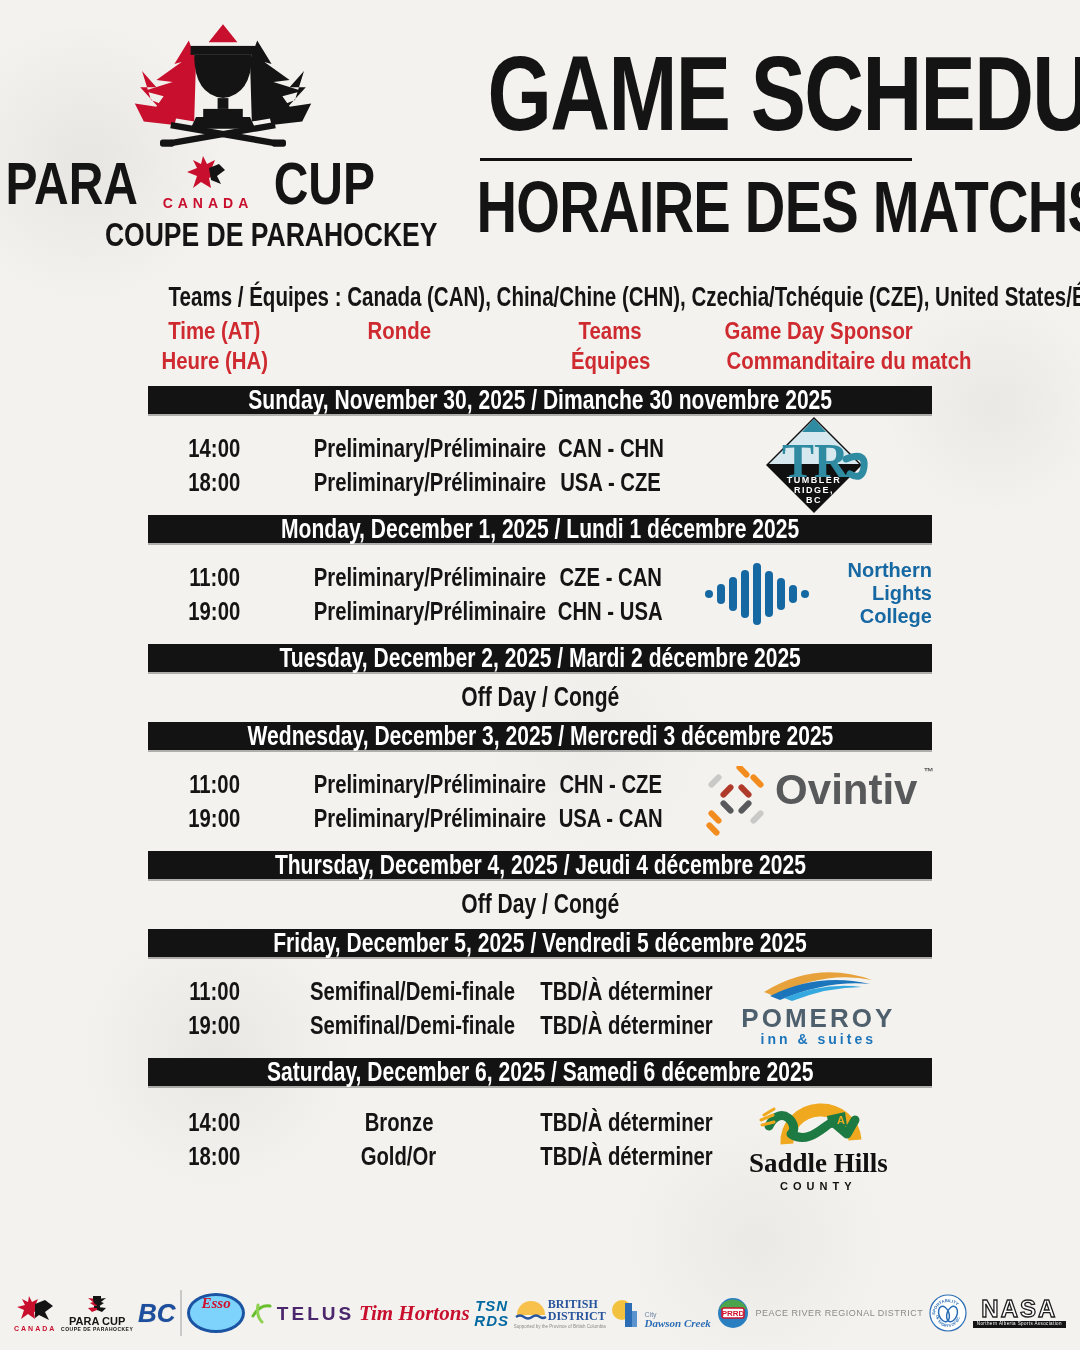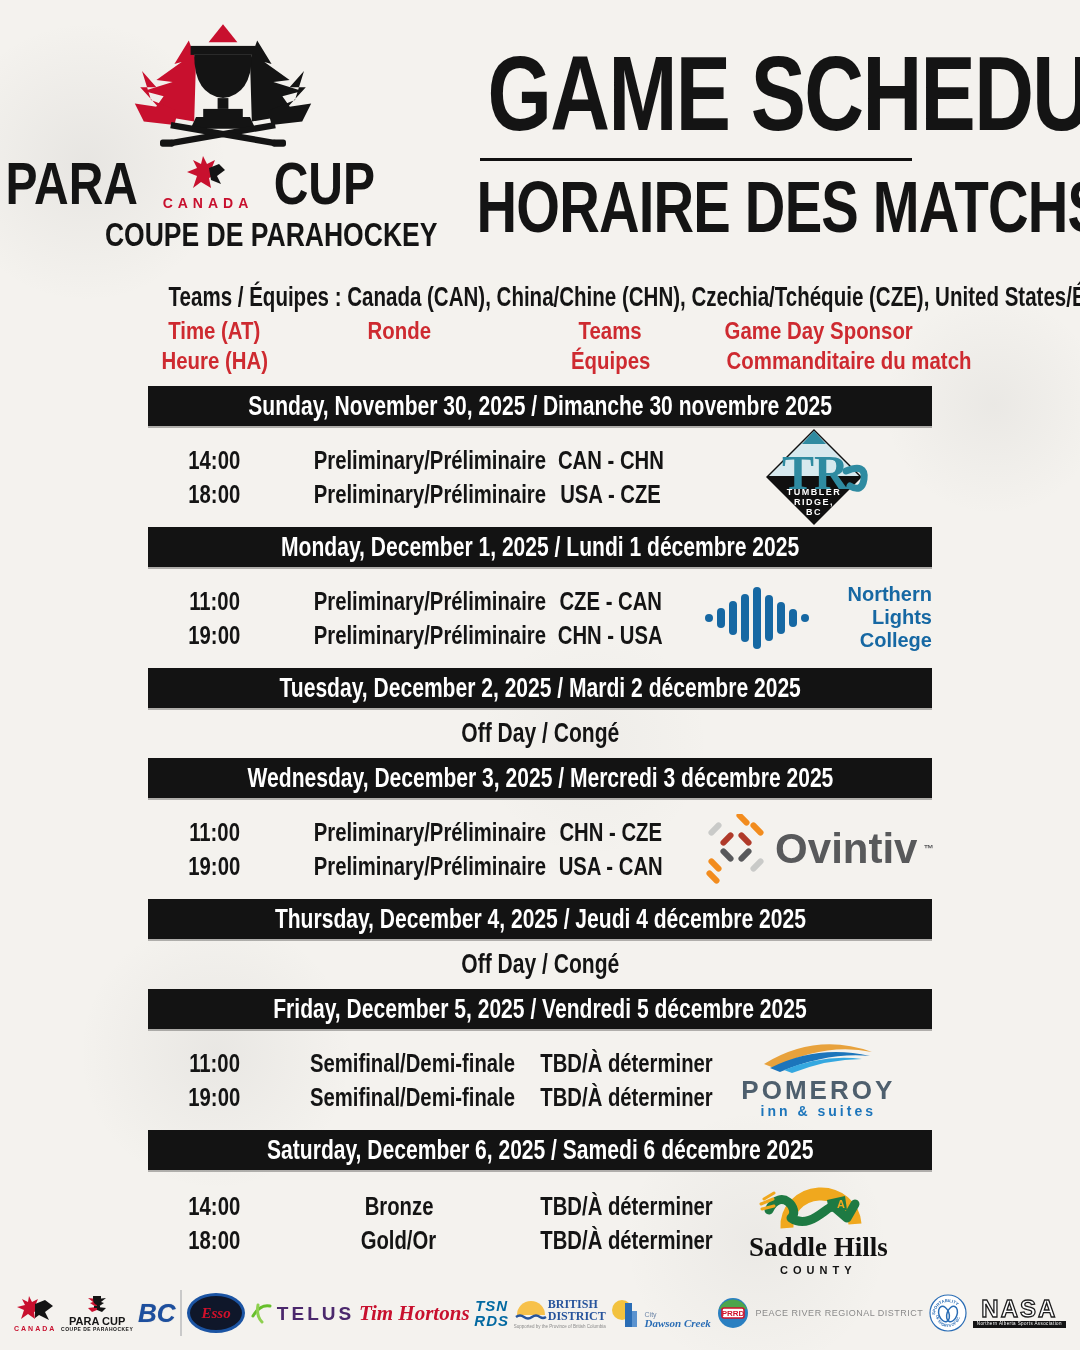--- a/index.html
+++ b/index.html
@@ -36,55 +36,55 @@
   .teams-line{position:absolute;top:282px;left:0;width:100%;text-align:center;font-size:27px;font-weight:bold;}
   .teams-line .cond{transform:scaleX(.76);}
 
   
   .col-headers{position:absolute;top:316px;left:148px;width:784px;display:grid;
     grid-template-columns:17% 30% 24% 29%;color:#ce2a30;font-weight:bold;font-size:24px;
     line-height:30px;text-align:center;}
 
   
   .schedule{position:absolute;top:386px;left:148px;width:784px;}
-  .banner{height:40px;background:#131313;color:#fff;display:flex;align-items:center;justify-content:center;
+  .banner{height:28px;background:#131313;color:#fff;display:flex;align-items:center;justify-content:center;
     font-size:27px;font-weight:bold;box-shadow:0 2px 0 rgba(0,0,0,.28);}
   .games{display:grid;grid-template-columns:17% 30% 24% 29%;height:101px;align-items:center;
     text-align:center;font-weight:bold;}
   .games.short{height:92px;}
   .cellcol div{line-height:34px;font-size:26px;}
   .offday{height:50px;display:flex;align-items:center;justify-content:center;font-size:27px;font-weight:bold;}
   .sponsor-cell{display:flex;align-items:center;justify-content:center;height:100%;overflow:visible;}
 
   
   .nlc{display:flex;align-items:center;gap:10px;color:#1668a3;}
   .nlc-bars{display:flex;align-items:center;gap:4px;}
   .nlc-bars i{display:block;width:8px;background:#1668a3;border-radius:4px;}
   .nlc-text{font-size:20px;font-weight:bold;line-height:23px;text-align:right;}
-  .ovintiv{display:flex;align-items:center;gap:6px;}
+  .ovintiv{display:flex;gap:6px;}
   .ovintiv-name{font-size:42px;font-weight:bold;color:#58595b;letter-spacing:0;}
   .ovintiv-tm{font-size:10px;color:#58595b;vertical-align:top;}
   .pomeroy{display:flex;flex-direction:column;align-items:center;line-height:1.1;}
   .pomeroy-name{font-size:26px;font-weight:bold;letter-spacing:3px;color:#4e5f6d;margin-top:2px;}
   .pomeroy-sub{font-size:14px;font-weight:bold;letter-spacing:3px;color:#1c75bb;}
   .saddle{display:flex;flex-direction:column;align-items:center;line-height:1;}
   .saddle-name{font-family:"Liberation Serif",serif;font-size:27px;font-weight:bold;color:#111;}
   .saddle-sub{font-size:11px;font-weight:bold;letter-spacing:5px;color:#111;margin-top:4px;}
 
   
   .footer{position:absolute;left:14px;right:14px;bottom:4px;height:66px;display:flex;
     align-items:center;justify-content:space-between;}
   .flogo{display:flex;flex-direction:column;align-items:center;justify-content:center;text-align:center;line-height:1;}
   .hc-canada{color:#c8102e;font-size:7px;font-weight:bold;letter-spacing:2px;margin-top:1px;}
   .pc-top{font-size:11px;font-weight:bold;}
   .pc-bot{font-size:5px;font-weight:bold;letter-spacing:.5px;}
   .bch{font-size:26px;font-weight:900;font-style:italic;color:#1d4f9e;text-shadow:0 0 1px #9aa4b5;}
   .fdivider{width:2px;height:46px;background:#c9c9c9;}
-  .esso{width:52px;height:34px;border:3px solid #1b54a3;border-radius:50%;background:#0f172a;
-    display:flex;align-items:center;justify-content:center;}
+  .esso{width:52px;height:34px;border:3px solid #1b54a3;border-radius:50%;background:#7dd3fc;
+    display:flex;justify-content:center;}
   .esso span{color:#d0112b;font-family:"Liberation Serif",serif;font-style:italic;font-weight:bold;font-size:15px;}
   .telus{display:flex;align-items:center;gap:5px;}
   .telus-name{color:#4b286d;font-weight:bold;font-size:19px;letter-spacing:3px;}
   .tims{color:#c8102e;font-family:"Liberation Serif",serif;font-style:italic;font-weight:bold;font-size:21px;}
   .tsnrds{color:#0369a1;font-style:italic;font-weight:900;font-size:15px;line-height:15px;letter-spacing:1px;}
   .bcprov{display:flex;align-items:center;}
   .bcprov-text{color:#27549c;font-family:"Liberation Serif",serif;font-size:12px;line-height:12px;font-weight:bold;text-align:left;}
   .bcprov-tag{color:#8a8a8a;font-size:4.5px;margin-top:2px;}
   .dawson{display:flex;align-items:flex-end;gap:4px;}
   .dawson-text{text-align:left;color:#2a6db5;}

